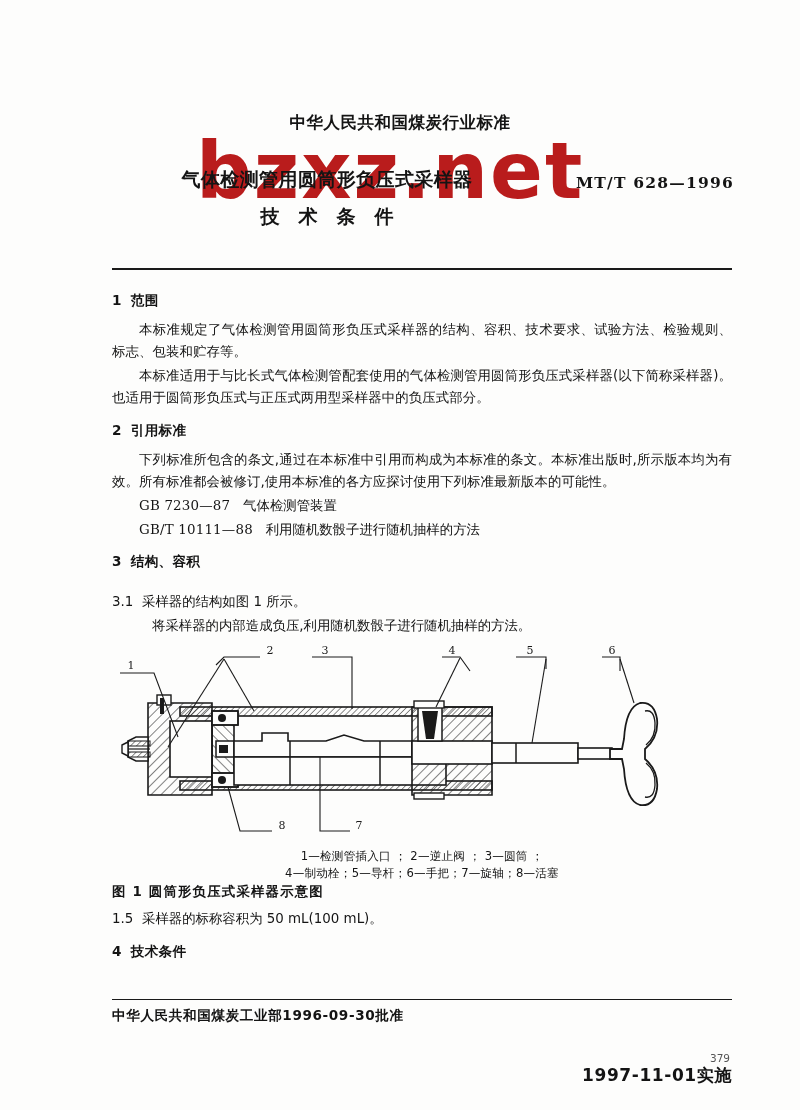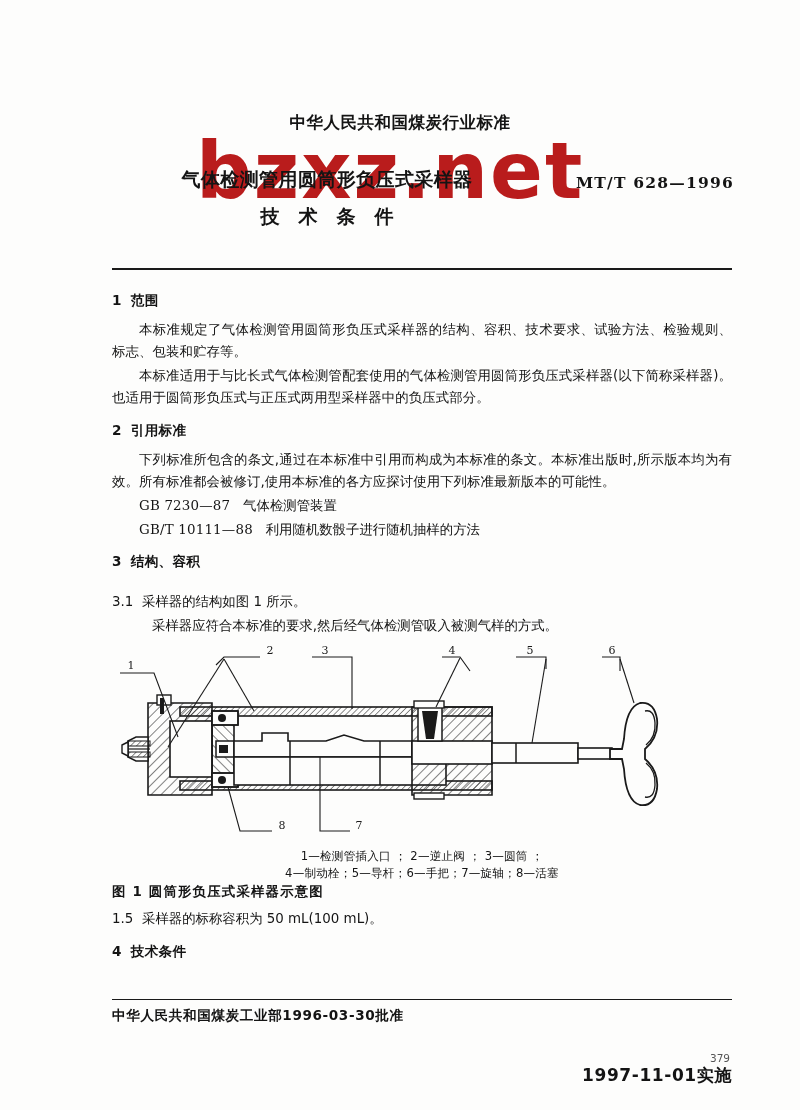--- a/index.html
+++ b/index.html
@@ -241,21 +241,21 @@
 
     <h2 class="h-sec">
       <span class="num">3</span><span>结构、容积</span>
     </h2>
 
     <div class="block-gap"></div>
 
     <p class="clause">
       <span class="cnum">3.1</span><span>采样器的结构如图 1 所示。</span>
     </p>
-    <p class="clause-cont">采样器应符合本标准的要求,然后经气体检测管吸入被测气样的方式。</p>
+    <p class="clause-cont">将采样器的内部造成负压,利用随机数骰子进行随机抽样的方法。</p>
   </div>
 
   <div class="figure">
 
     <svg width="620" height="200" viewBox="0 0 620 200">
       <defs>
         <pattern id="hatchA" width="7" height="7" patternTransform="rotate(45)" patternUnits="userSpaceOnUse">
           <line x1="0" y1="0" x2="0" y2="7" stroke="#1a1a1a" stroke-width="1.1"></line>
         </pattern>
         <pattern id="hatchB" width="7" height="7" patternTransform="rotate(-45)" patternUnits="userSpaceOnUse">
@@ -373,17 +373,17 @@
     <h2 class="h-sec">
       <span class="num">4</span><span>技术条件</span>
     </h2>
 
     <div class="block-gap"></div>
 
   </div>
 
   <div class="rule bot"></div>
 
-  <div class="footer-left">中华人民共和国煤炭工业部1996-03-30批准</div>
+  <div class="footer-left">中华人民共和国煤炭工业部1996-09-30批准</div>
   <div class="footer-right">1997-11-01实施</div>
   <div class="page-no">379</div>
 
 </div>
 
 </body></html>

